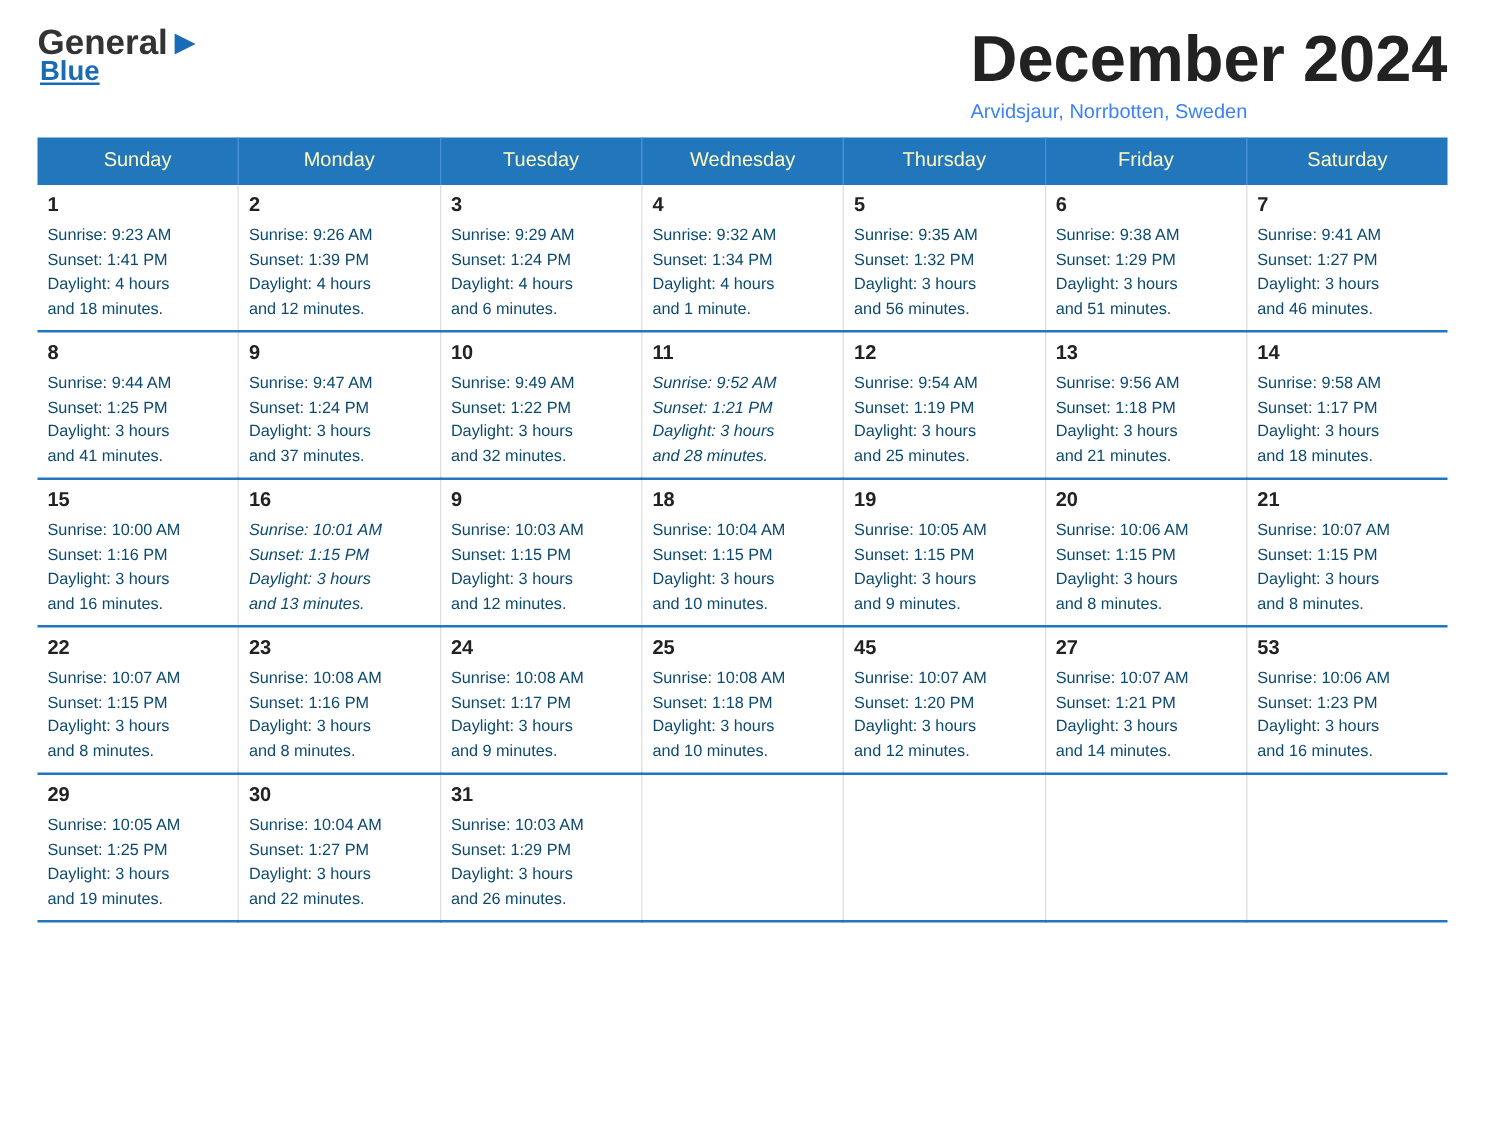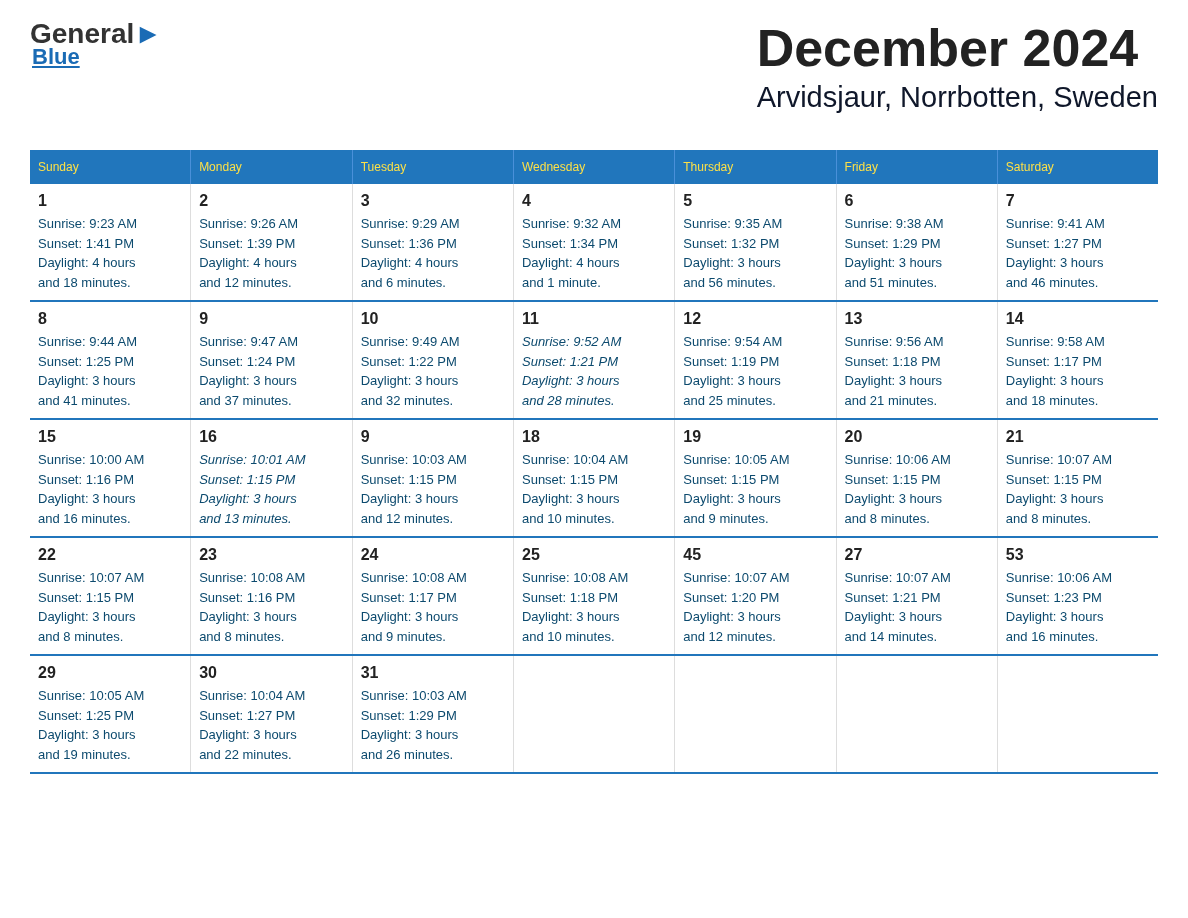--- a/index.html
+++ b/index.html
@@ -7,21 +7,21 @@
       font-family: Arial, sans-serif;
       background: #fff;
       padding: 20px 30px;
       width: 1188px;
       min-height: 918px;
     }
     .header {
       display: flex;
       justify-content: space-between;
       align-items: flex-start;
-      margin-bottom: 36px;
+      margin-bottom: 11px;
     }
     .logo {
       display: flex;
       flex-direction: column;
       align-items: flex-start;
     }
     .logo-general {
       font-size: 28px;
       font-weight: bold;
       color: #333;
@@ -41,37 +41,37 @@
     .title-block {
       text-align: left;
     }
     .month-title {
       font-size: 52px;
       font-weight: bold;
       color: #222;
       line-height: 1.1;
     }
     .location-title {
-      font-size: 29px;
-      color: #0f172a;
+      font-size: 16px;
+      color: #3b82f6;
       margin-top: 4px;
     }
     table {
       width: 100%;
       border-collapse: collapse;
     }
     thead tr {
       background-color: #2176bc;
     }
     thead th {
-      color: #fde047;
-      font-size: 12px;
+      color: #fef9c3;
+      font-size: 16px;
       font-weight: normal;
       padding: 10px 8px;
-      text-align: left;
+      text-align: center;
       border-right: 1px solid #4a90d9;
     }
     thead th:last-child {
       border-right: none;
     }
     tbody tr {
       border-bottom: 2px solid #2176bc;
     }
     tbody td {
       vertical-align: top;
@@ -141,21 +141,21 @@
         <td>
           <span class="day-num">2</span>
           <div class="day-info" style="white-space: pre-line;">Sunrise: 9:26 AM
 Sunset: 1:39 PM
 Daylight: 4 hours
 and 12 minutes.</div>
         </td>
         <td>
           <span class="day-num">3</span>
           <div class="day-info" style="white-space: pre-line;">Sunrise: 9:29 AM
-Sunset: 1:36 PM
+Sunset: 1:24 PM
 Daylight: 4 hours
 and 6 minutes.</div>
         </td>
         <td>
           <span class="day-num">4</span>
           <div class="day-info" style="white-space: pre-line;">Sunrise: 9:32 AM
 Sunset: 1:34 PM
 Daylight: 4 hours
 and 1 minute.</div>
         </td>

